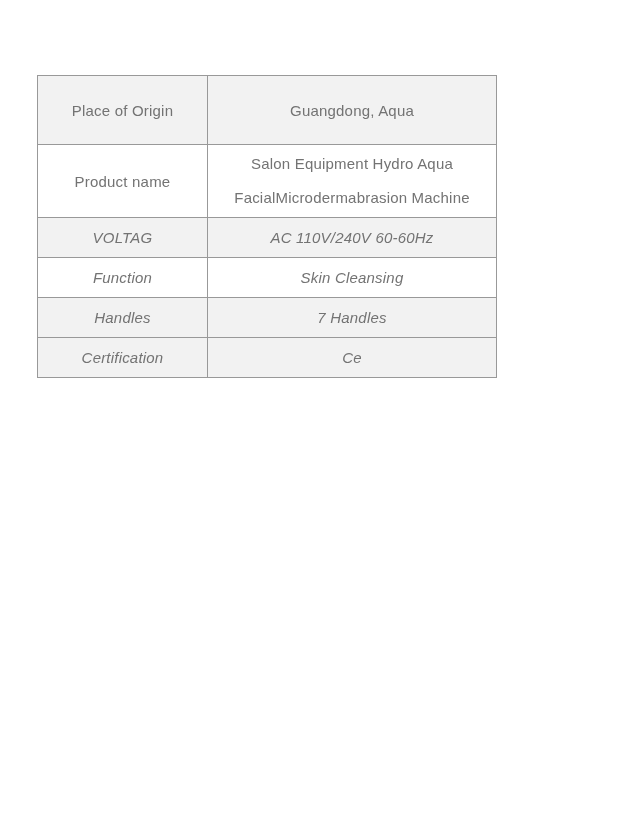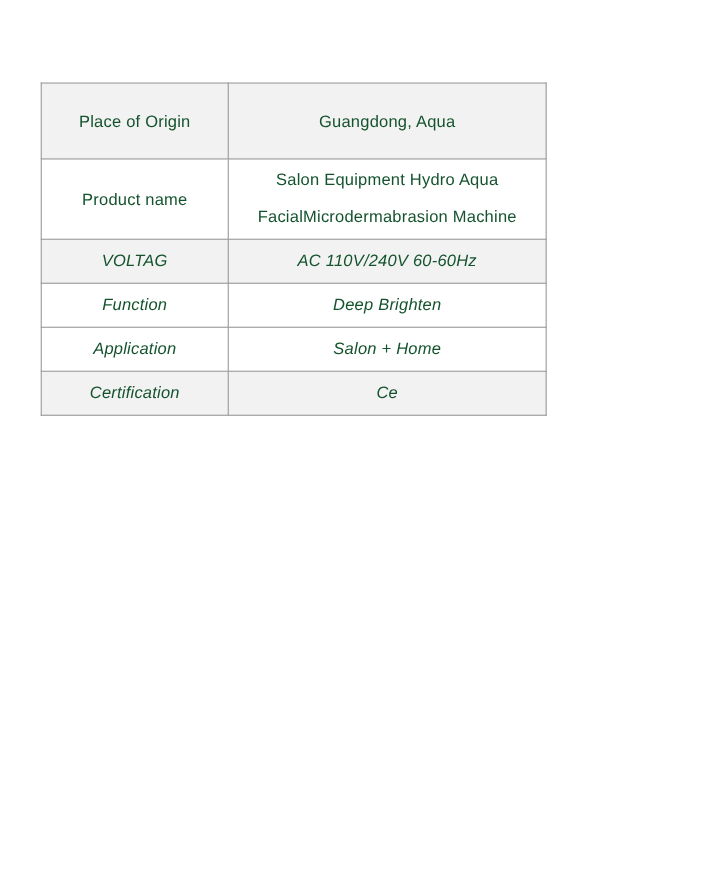--- a/index.html
+++ b/index.html
@@ -14,21 +14,21 @@
     font-family: "Liberation Sans", "DejaVu Sans", sans-serif;
   }
   .spec-table {
     position: absolute;
     left: 37px;
     top: 75px;
     width: 459px;
     border-collapse: collapse;
     table-layout: fixed;
     font-size: 15px;
-    color: #14532d;
+    color: #737373;
     border: 1px solid #8c8c8c;
   }
   .spec-table td {
     border: 1px solid #999999;
     text-align: center;
     vertical-align: middle;
     padding: 2px 6px;
     letter-spacing: 0.2px;
   }
   .col-label { width: 170px; }
@@ -61,24 +61,24 @@
         <div class="value-line">Salon Equipment Hydro Aqua</div>
         <div class="value-line">FacialMicrodermabrasion Machine</div>
       </td>
     </tr>
     <tr class="row-stripe row-std">
       <td>VOLTAG</td>
       <td>AC 110V/240V 60-60Hz</td>
     </tr>
     <tr class="row-plain row-std">
       <td>Function</td>
-      <td>Deep Brighten</td>
+      <td>Skin Cleansing</td>
     </tr>
-    <tr class="row-plain row-std">
-      <td>Application</td>
-      <td>Salon + Home</td>
+    <tr class="row-stripe row-std">
+      <td>Handles</td>
+      <td>7 Handles</td>
     </tr>
     <tr class="row-stripe row-std">
       <td>Certification</td>
       <td>Ce</td>
     </tr>
   </tbody>
 </table>
 
 </body></html>

